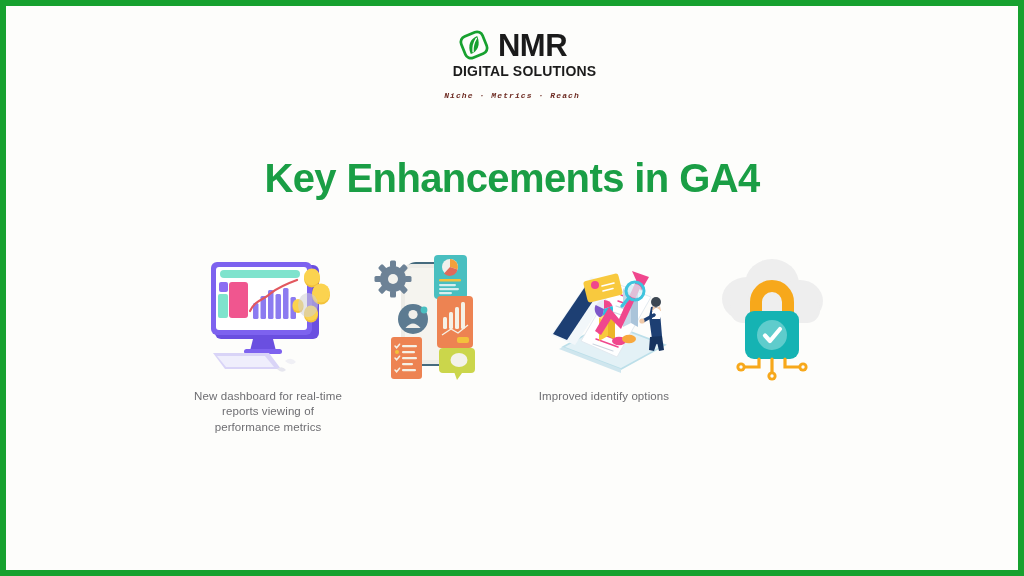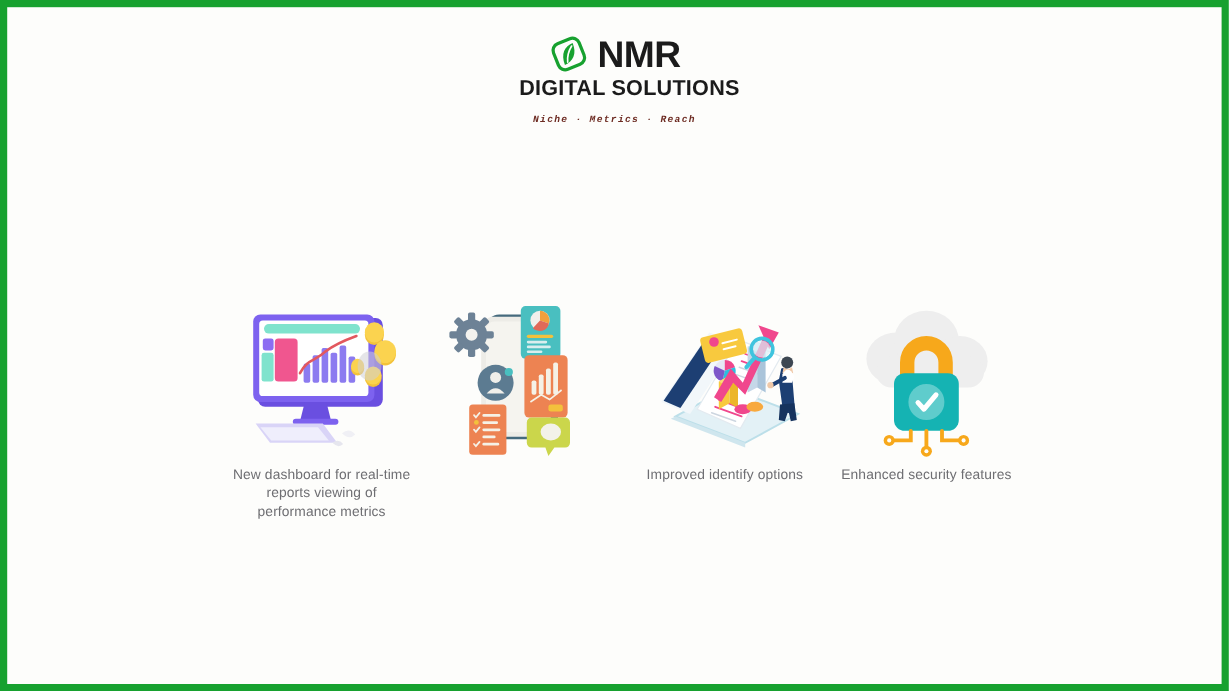--- a/index.html
+++ b/index.html
@@ -42,21 +42,21 @@
     font-family: "Liberation Sans", sans-serif;
     font-weight: bold;
     font-size: 31px;
     letter-spacing: -0.5px;
     color: #1b1b1b;
     line-height: 1;
   }
   .logo-sub {
     font-family: "Liberation Sans", sans-serif;
     font-weight: bold;
-    font-size: 18px;
+    font-size: 14px;
     letter-spacing: 0.2px;
     color: #1b1b1b;
     line-height: 1.15;
     margin-top: 1px;
     padding-left: 25px;
   }
   .logo-tag {
     font-family: Liberation Mono, monospace;
     font-weight: bold;
     font-style: italic;
@@ -128,20 +128,21 @@
           <path d="M27.5 11.5 C27.5 23 21 28.5 12.5 28.5 C12.5 17 19 11.5 27.5 11.5 Z" fill="#17a12f"></path>
           <path d="M25.5 13.8 C20.5 17.5 17.5 22 16 27" fill="none" stroke="#fdfdfb" stroke-width="1.6" stroke-linecap="round"></path>
         </g>
       </svg>
       <span class="logo-nmr">NMR</span>
     </div>
     <div class="logo-sub">DIGITAL SOLUTIONS</div>
     <div class="logo-tag">Niche · Metrics · Reach</div>
   </div>
 
+  <div class="slide-title">Key Enhancements in GA4</div>
 
   <div class="cards">
 
     <div class="card">
       <div class="art">
         <svg viewBox="0 0 150 132" width="150" height="132">
 
           <rect x="22" y="16" width="104" height="74" rx="6" fill="#6a4fe0"></rect>
           <rect x="18" y="13" width="101" height="73" rx="6" fill="#7d62ef"></rect>
           <rect x="23" y="18" width="91" height="63" rx="3" fill="#ffffff"></rect>
@@ -351,17 +352,16 @@
             <circle cx="106" cy="118" r="4.6"></circle>
             <circle cx="75" cy="127" r="4.6"></circle>
           </g>
           <g fill="#fdfdfb">
             <circle cx="44" cy="118" r="1.7"></circle>
             <circle cx="106" cy="118" r="1.7"></circle>
             <circle cx="75" cy="127" r="1.7"></circle>
           </g>
         </svg>
       </div>
-      <div class="card-caption">Enhanced security features</div>
     </div>
 
   </div>
 </div>
 
 </body></html>

